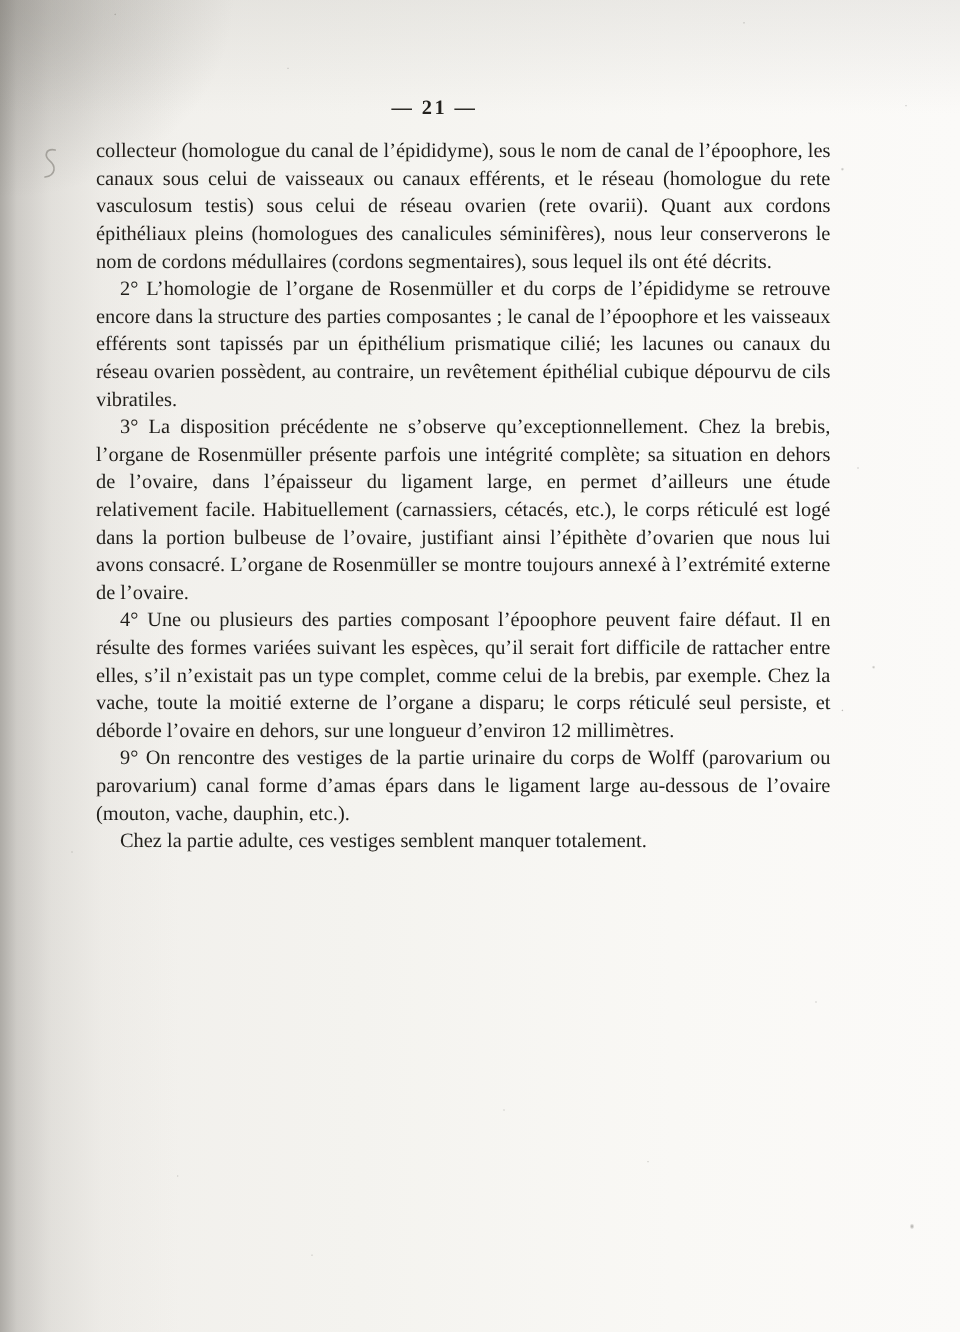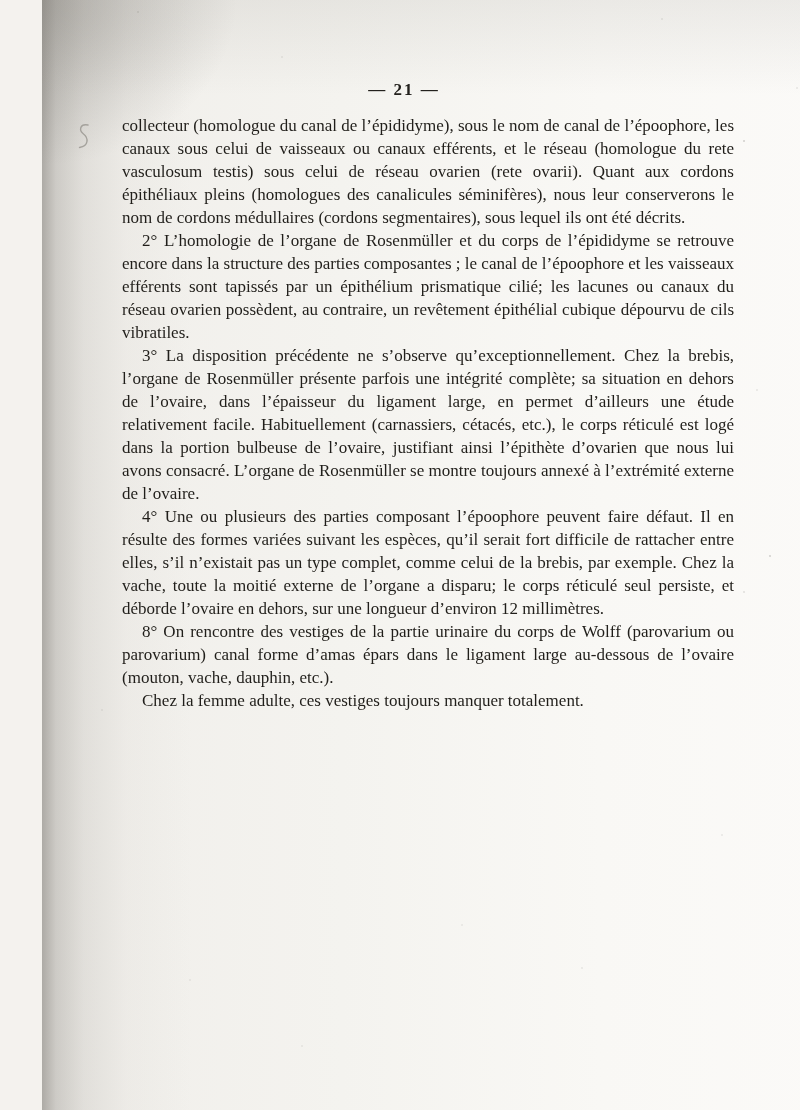--- a/index.html
+++ b/index.html
@@ -15,21 +15,20 @@
     background:
       radial-gradient(260px 220px at 0px 0px, rgba(110,107,101,0.38), rgba(110,107,101,0) 75%),
       linear-gradient(to bottom, rgba(168,165,158,0.18) 0px, rgba(168,165,158,0.0) 95px),
       linear-gradient(to right,
         rgba(118,115,109,0.55) 0px,
         rgba(148,145,139,0.38) 14px,
         rgba(185,182,176,0.28) 42px,
         rgba(214,211,205,0.16) 85px,
         rgba(255,255,255,0) 150px),
       linear-gradient(to right, #f0eeea 0px, #f4f3ef 300px, #f9f8f5 560px, #fbfaf8 800px);
-    margin-left: 42px;
   }
   .grain {
     position: absolute; inset: 0; pointer-events: none;
     background-image:
       radial-gradient(1px 1px at 96px 12px, rgba(80,78,72,0.35), transparent 100%),
       radial-gradient(1px 1px at 620px 19px, rgba(80,78,72,0.30), transparent 100%),
       radial-gradient(1px 1px at 240px 57px, rgba(80,78,72,0.28), transparent 100%),
       radial-gradient(1px 1px at 755px 88px, rgba(80,78,72,0.30), transparent 100%),
       radial-gradient(1.5px 1.5px at 702px 141px, rgba(80,78,72,0.35), transparent 100%),
       radial-gradient(1px 1px at 715px 390px, rgba(80,78,72,0.30), transparent 100%),
@@ -74,16 +73,16 @@
 
   <svg class="pen-mark" width="18" height="30" viewBox="0 0 18 30">
     <path d="M13 3 C5 1.5 3.5 8 8.5 12 C13.5 16 14 24 4.5 25.5" fill="none" stroke="#93908a" stroke-width="1.4" stroke-linecap="round"></path>
   </svg>
 
   <div class="text-block">
       <p><span>collecteur (homologue du canal de l’épididyme), sous le nom de </span><span class="it">canal de l’époophore</span><span>, les canaux sous celui de </span><span class="it">vaisseaux</span><span> ou </span><span class="it">canaux efférents</span><span>, et le réseau (homologue du </span><span class="it">rete vasculosum testis)</span><span> sous celui de </span><span class="it">réseau ovarien (rete ovarii)</span><span>. Quant aux cordons épithéliaux pleins (homologues des canalicules séminifères), nous leur conserverons le nom de </span><span class="it">cordons médullaires (cordons segmentaires)</span><span>, sous lequel ils ont été décrits.</span></p>
       <p class="indent"><span>2° L’homologie de l’organe de Rosenmüller et du corps de l’épididyme se retrouve encore dans la structure des parties composantes ; le canal de l’époophore et les vaisseaux efférents sont tapissés par un épithélium prismatique cilié; les lacunes ou canaux du réseau ovarien possèdent, au contraire, un revêtement épithélial cubique dépourvu de cils vibratiles.</span></p>
       <p class="indent"><span>3° La disposition précédente ne s’observe qu’exceptionnellement. Chez la brebis, l’organe de Rosenmüller présente parfois une intégrité complète; sa situation en dehors de l’ovaire, dans l’épaisseur du ligament large, en permet d’ailleurs une étude relativement facile. Habituellement (carnassiers, cétacés, etc.), le corps réticulé est logé dans la portion bulbeuse de l’ovaire, justifiant ainsi l’épithète d’ovarien que nous lui avons consacré. L’organe de Rosenmüller se montre toujours annexé à l’extrémité externe de l’ovaire.</span></p>
       <p class="indent"><span>4° Une ou plusieurs des parties composant l’époophore peuvent faire défaut. Il en résulte des formes variées suivant les espèces, qu’il serait fort difficile de rattacher entre elles, s’il n’existait pas un type complet, comme celui de la brebis, par exemple. Chez la vache, toute la moitié externe de l’organe a disparu; le corps réticulé seul persiste, et déborde l’ovaire en dehors, sur une longueur d’environ 12 millimètres.</span></p>
-      <p class="indent"><span>8° On rencontre des vestiges de la partie urinaire du corps de Wolff </span><span class="it">(parovarium</span><span> ou </span><span class="it">parovarium)</span><span> canal forme d’amas épars dans le ligament large au-dessous de l’ovaire (mouton, vache, dauphin, etc.).</span></p>
-      <p class="indent"><span>Chez la femme adulte, ces vestiges toujours manquer totalement.</span></p>
+      <p class="indent"><span>9° On rencontre des vestiges de la partie urinaire du corps de Wolff </span><span class="it">(parovarium</span><span> ou </span><span class="it">parovarium)</span><span> canal forme d’amas épars dans le ligament large au-dessous de l’ovaire (mouton, vache, dauphin, etc.).</span></p>
+      <p class="indent"><span>Chez la partie adulte, ces vestiges semblent manquer totalement.</span></p>
     </div>
 </div>
 
 </body></html>

